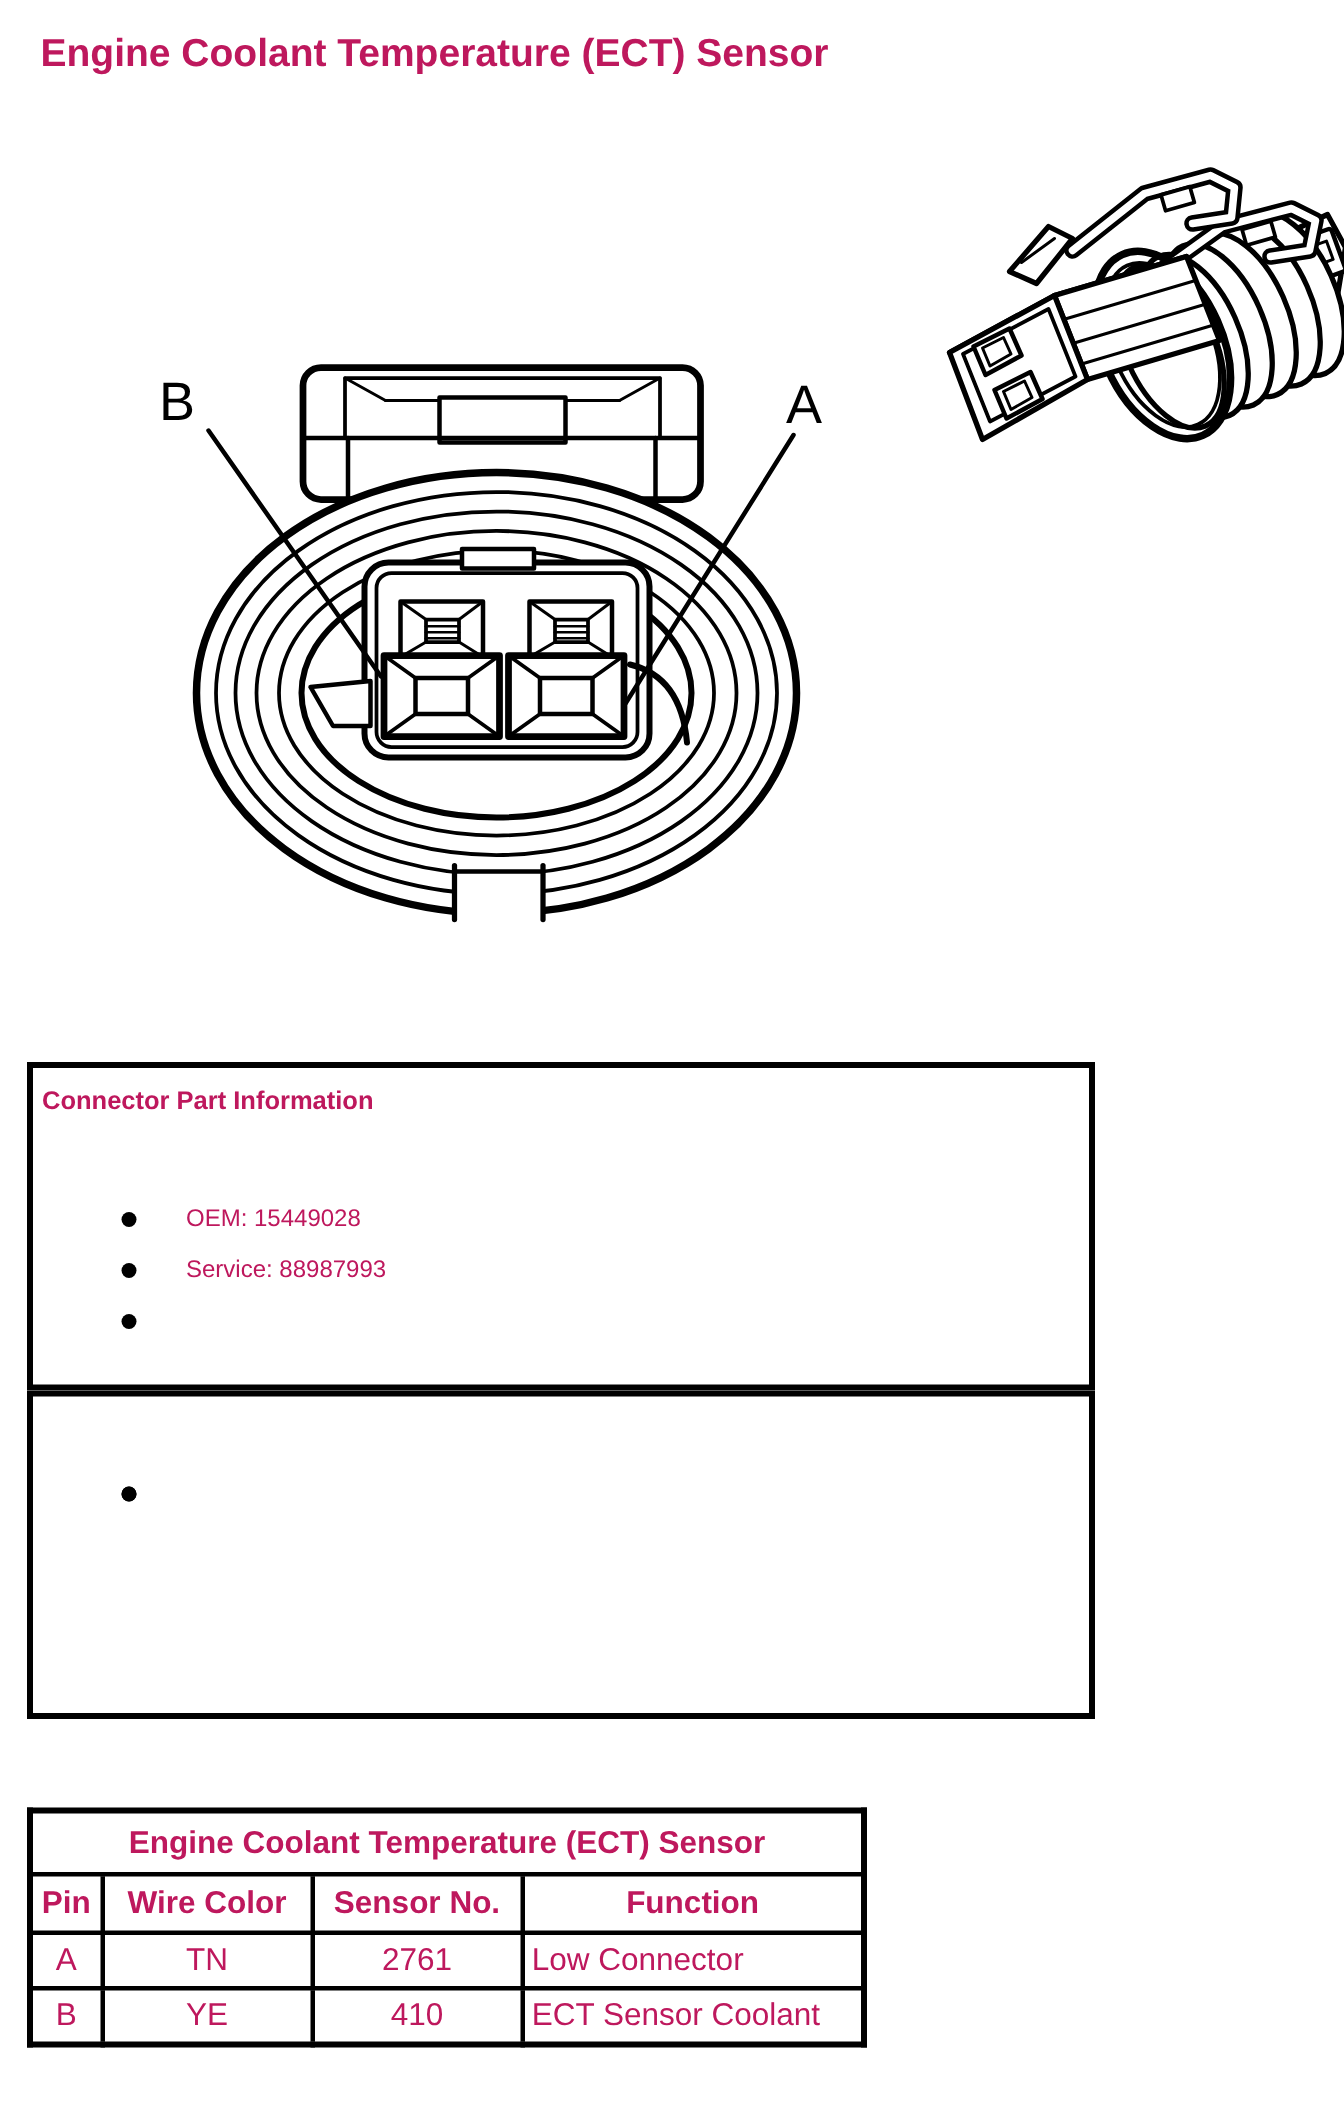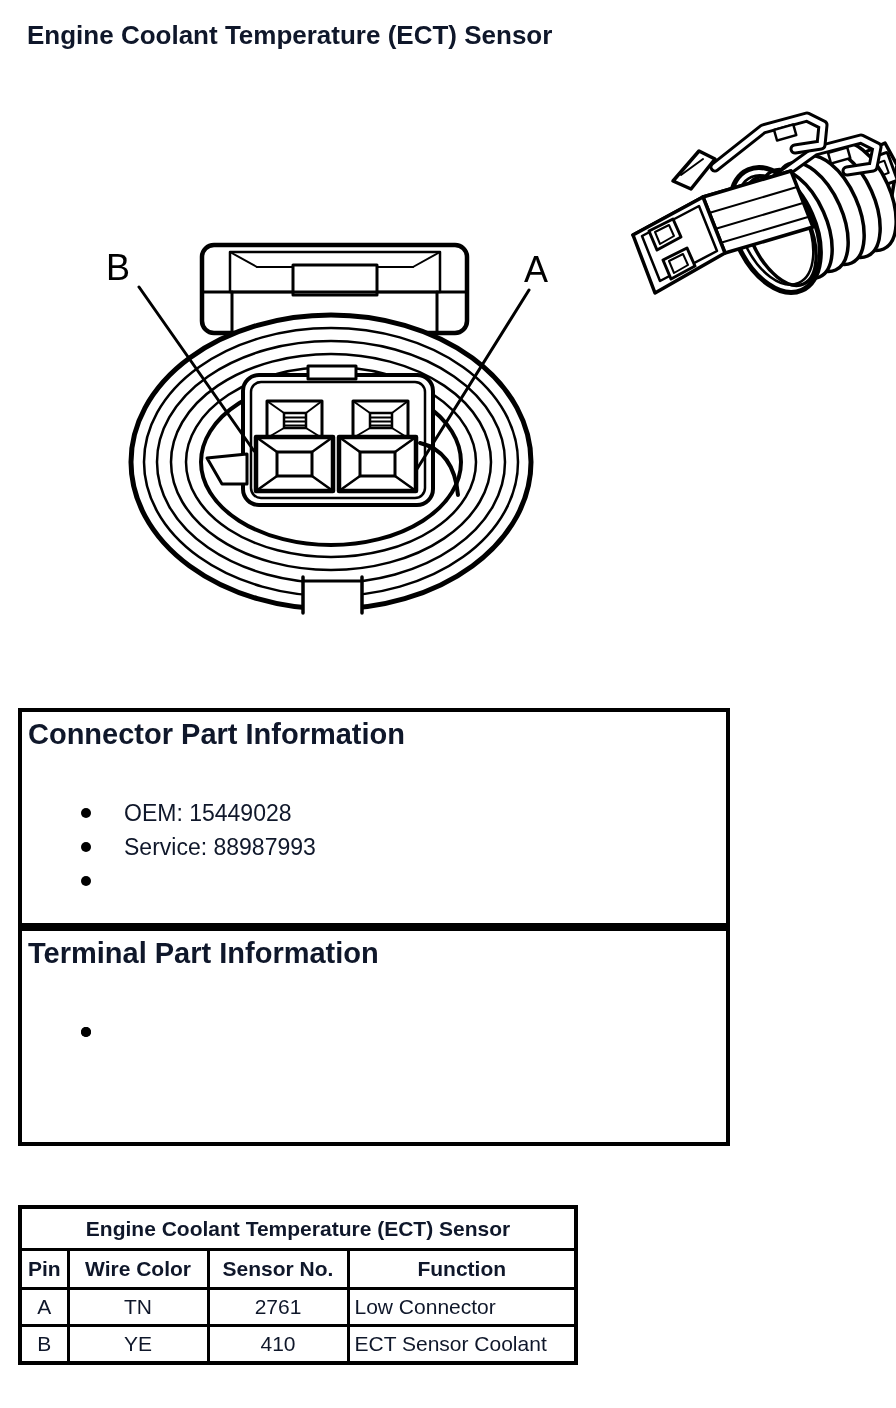--- a/index.html
+++ b/index.html
@@ -1,21 +1,21 @@
 <!DOCTYPE html>
 <html><head>
 <meta charset="utf-8">
 <style>
   html, body { margin: 0; padding: 0; background: #ffffff; }
   #canvas {
     position: relative;
     width: 896px;
     height: 1408px;
     background: #ffffff;
-    color: #0f172a;
+    color: #be185d;
     font-family: "Liberation Sans", sans-serif;
     overflow: hidden;
   }
   .page-title {
     position: absolute;
     left: 27px;
     top: 20px;
     font-size: 26px;
     font-weight: bold;
     margin: 0;
@@ -39,34 +39,34 @@
     position: absolute;
     left: 18px;
     width: 712px;
     border: 4px solid #000000;
     box-sizing: border-box;
     background: #ffffff;
   }
   .info-box.connector { top: 708px; height: 219px; }
   .info-box.terminal  { top: 927px; height: 219px; }
   .info-heading {
-    font-size: 29px;
+    font-size: 17px;
     font-weight: bold;
     margin: 0;
     padding: 8px 8px 0 6px;
     line-height: 28px;
   }
   .info-list {
     list-style: none;
     margin: 48px 0 0 0;
     padding: 0;
   }
   .info-item {
     position: relative;
-    font-size: 23px;
+    font-size: 16px;
     line-height: 34px;
     padding-left: 102px;
     white-space: nowrap;
   }
   .bullet {
     position: absolute;
     left: 59px;
     top: 12px;
     width: 10px;
     height: 10px;
@@ -246,21 +246,20 @@
         <span class="bullet"></span>
         <span>Service: 88987993</span>
       </li>
       <li class="info-item">
         <span class="bullet"></span>
       </li>
     </ul>
   </section>
 
   <section class="info-box terminal">
-    <h2 class="info-heading">Terminal Part Information</h2>
     <ul class="info-list">
       <li class="info-item">
         <span class="bullet"></span>
       </li>
       <li class="info-item">
         <span class="bullet"></span>
       </li>
     </ul>
   </section>
 

